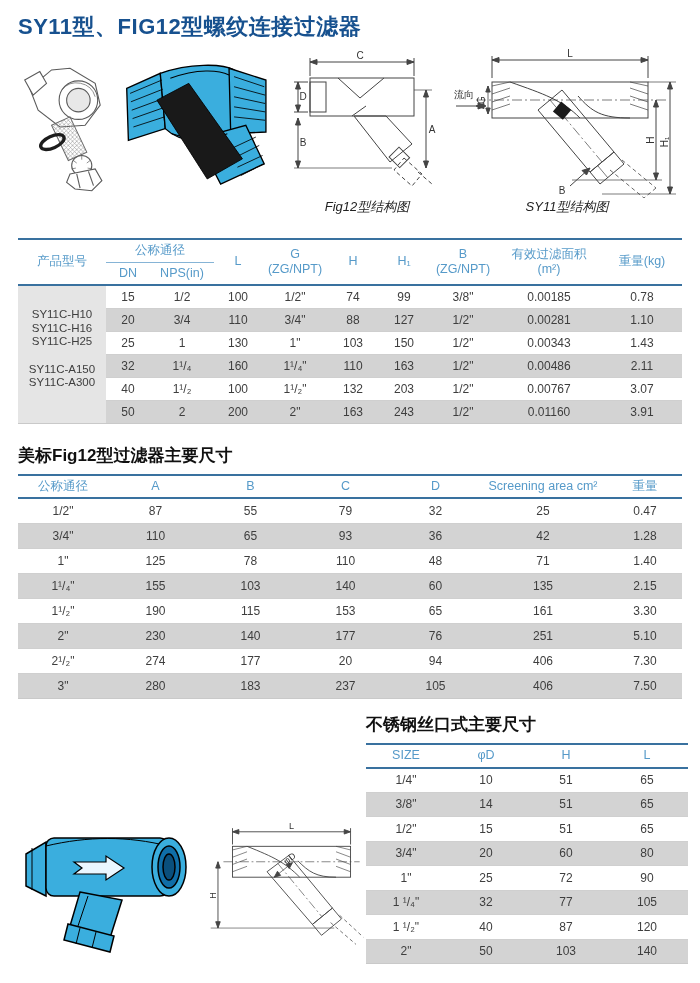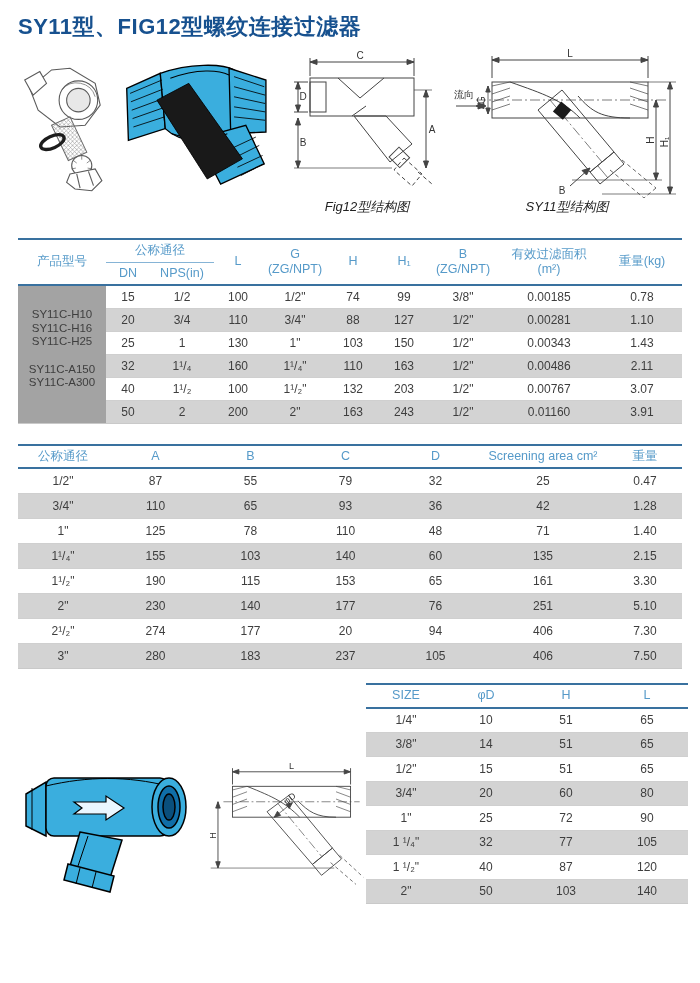--- a/index.html
+++ b/index.html
@@ -20,21 +20,21 @@
   th{color:#569ac9;font-weight:normal;font-size:12.5px;text-align:center;
      white-space:pre-line;padding:3px 1px;line-height:1.25;}
   td{color:#3e3e3e;font-size:12px;text-align:center;padding:0 1px;}
   tbody tr{height:23px;}
   .t2 tbody tr{height:25px;}
   .t3 tbody tr{height:24.5px;}
   tbody tr + tr{border-top:1px solid #cfcfcf;border-radius:9px;}
   table{border-bottom:1px solid #c9c9c9;}
   tr.stripe td{background:#d3d3d3;}
   .nominal-th{border-bottom:1px solid #86b4d6;}
-  td.model-cell{background:#a3a3a3;vertical-align:top;font-size:11.5px;color:#3e3e3e;}
+  td.model-cell{background:#e5e5e5;vertical-align:top;font-size:11.5px;color:#3e3e3e;}
   .model-group{margin-top:14px;line-height:13.5px;}
   .model-group:first-child{margin-top:22px;}
   
   .bottom{display:flex;margin-top:14px;}
   .bottom-figs{width:348px;display:flex;align-items:flex-end;padding-top:46px;}
   .bottom-right{width:322px;}
   .t3{width:322px;}
   .dim-text{font-size:10px;fill:#333;font-family:"Liberation Sans",sans-serif;}
   .cn-text{font-size:10px;fill:#333;font-family:"Liberation Sans",sans-serif;}
 </style>
@@ -332,20 +332,21 @@
             <td>243</td>
             <td>1/2"</td>
             <td>0.01160</td>
             <td>3.91</td>
           </tr>
         </tbody>
     </table>
   </div>
 
   <div class="sec-wrap2">
+    <h2 class="sec">美标Fig12型过滤器主要尺寸</h2>
     <table class="t2">
       <colgroup>
         <col style="width:90px">
           <col style="width:95px">
           <col style="width:95px">
         <col style="width:95px">
           <col style="width:85px">
           <col style="width:130px">
         <col style="width:74px">
       </colgroup>
@@ -502,20 +503,21 @@
           <polygon points="22,118 19.5,111 24.5,111" fill="#444"></polygon>
           <line x1="14" y1="118" x2="150" y2="118" stroke-width="0.7"></line>
         </g>
         <text class="dim-text" x="103" y="9" text-anchor="middle">L</text>
         <text class="dim-text" x="18" y="84" text-anchor="middle" transform="rotate(-90 18 82)">H</text>
         <text class="dim-text" x="103" y="44" text-anchor="middle" transform="rotate(-38 103 44)">φD</text>
       </svg>
     </div>
 
     <div class="bottom-right">
+      <h2 class="sec">不锈钢丝口式主要尺寸</h2>
       <table class="t3">
         <colgroup>
           <col style="width:80px">
             <col style="width:80px">
             <col style="width:80px">
             <col style="width:82px">
         </colgroup>
         <thead>
           <tr>
             <th>SIZE</th>

